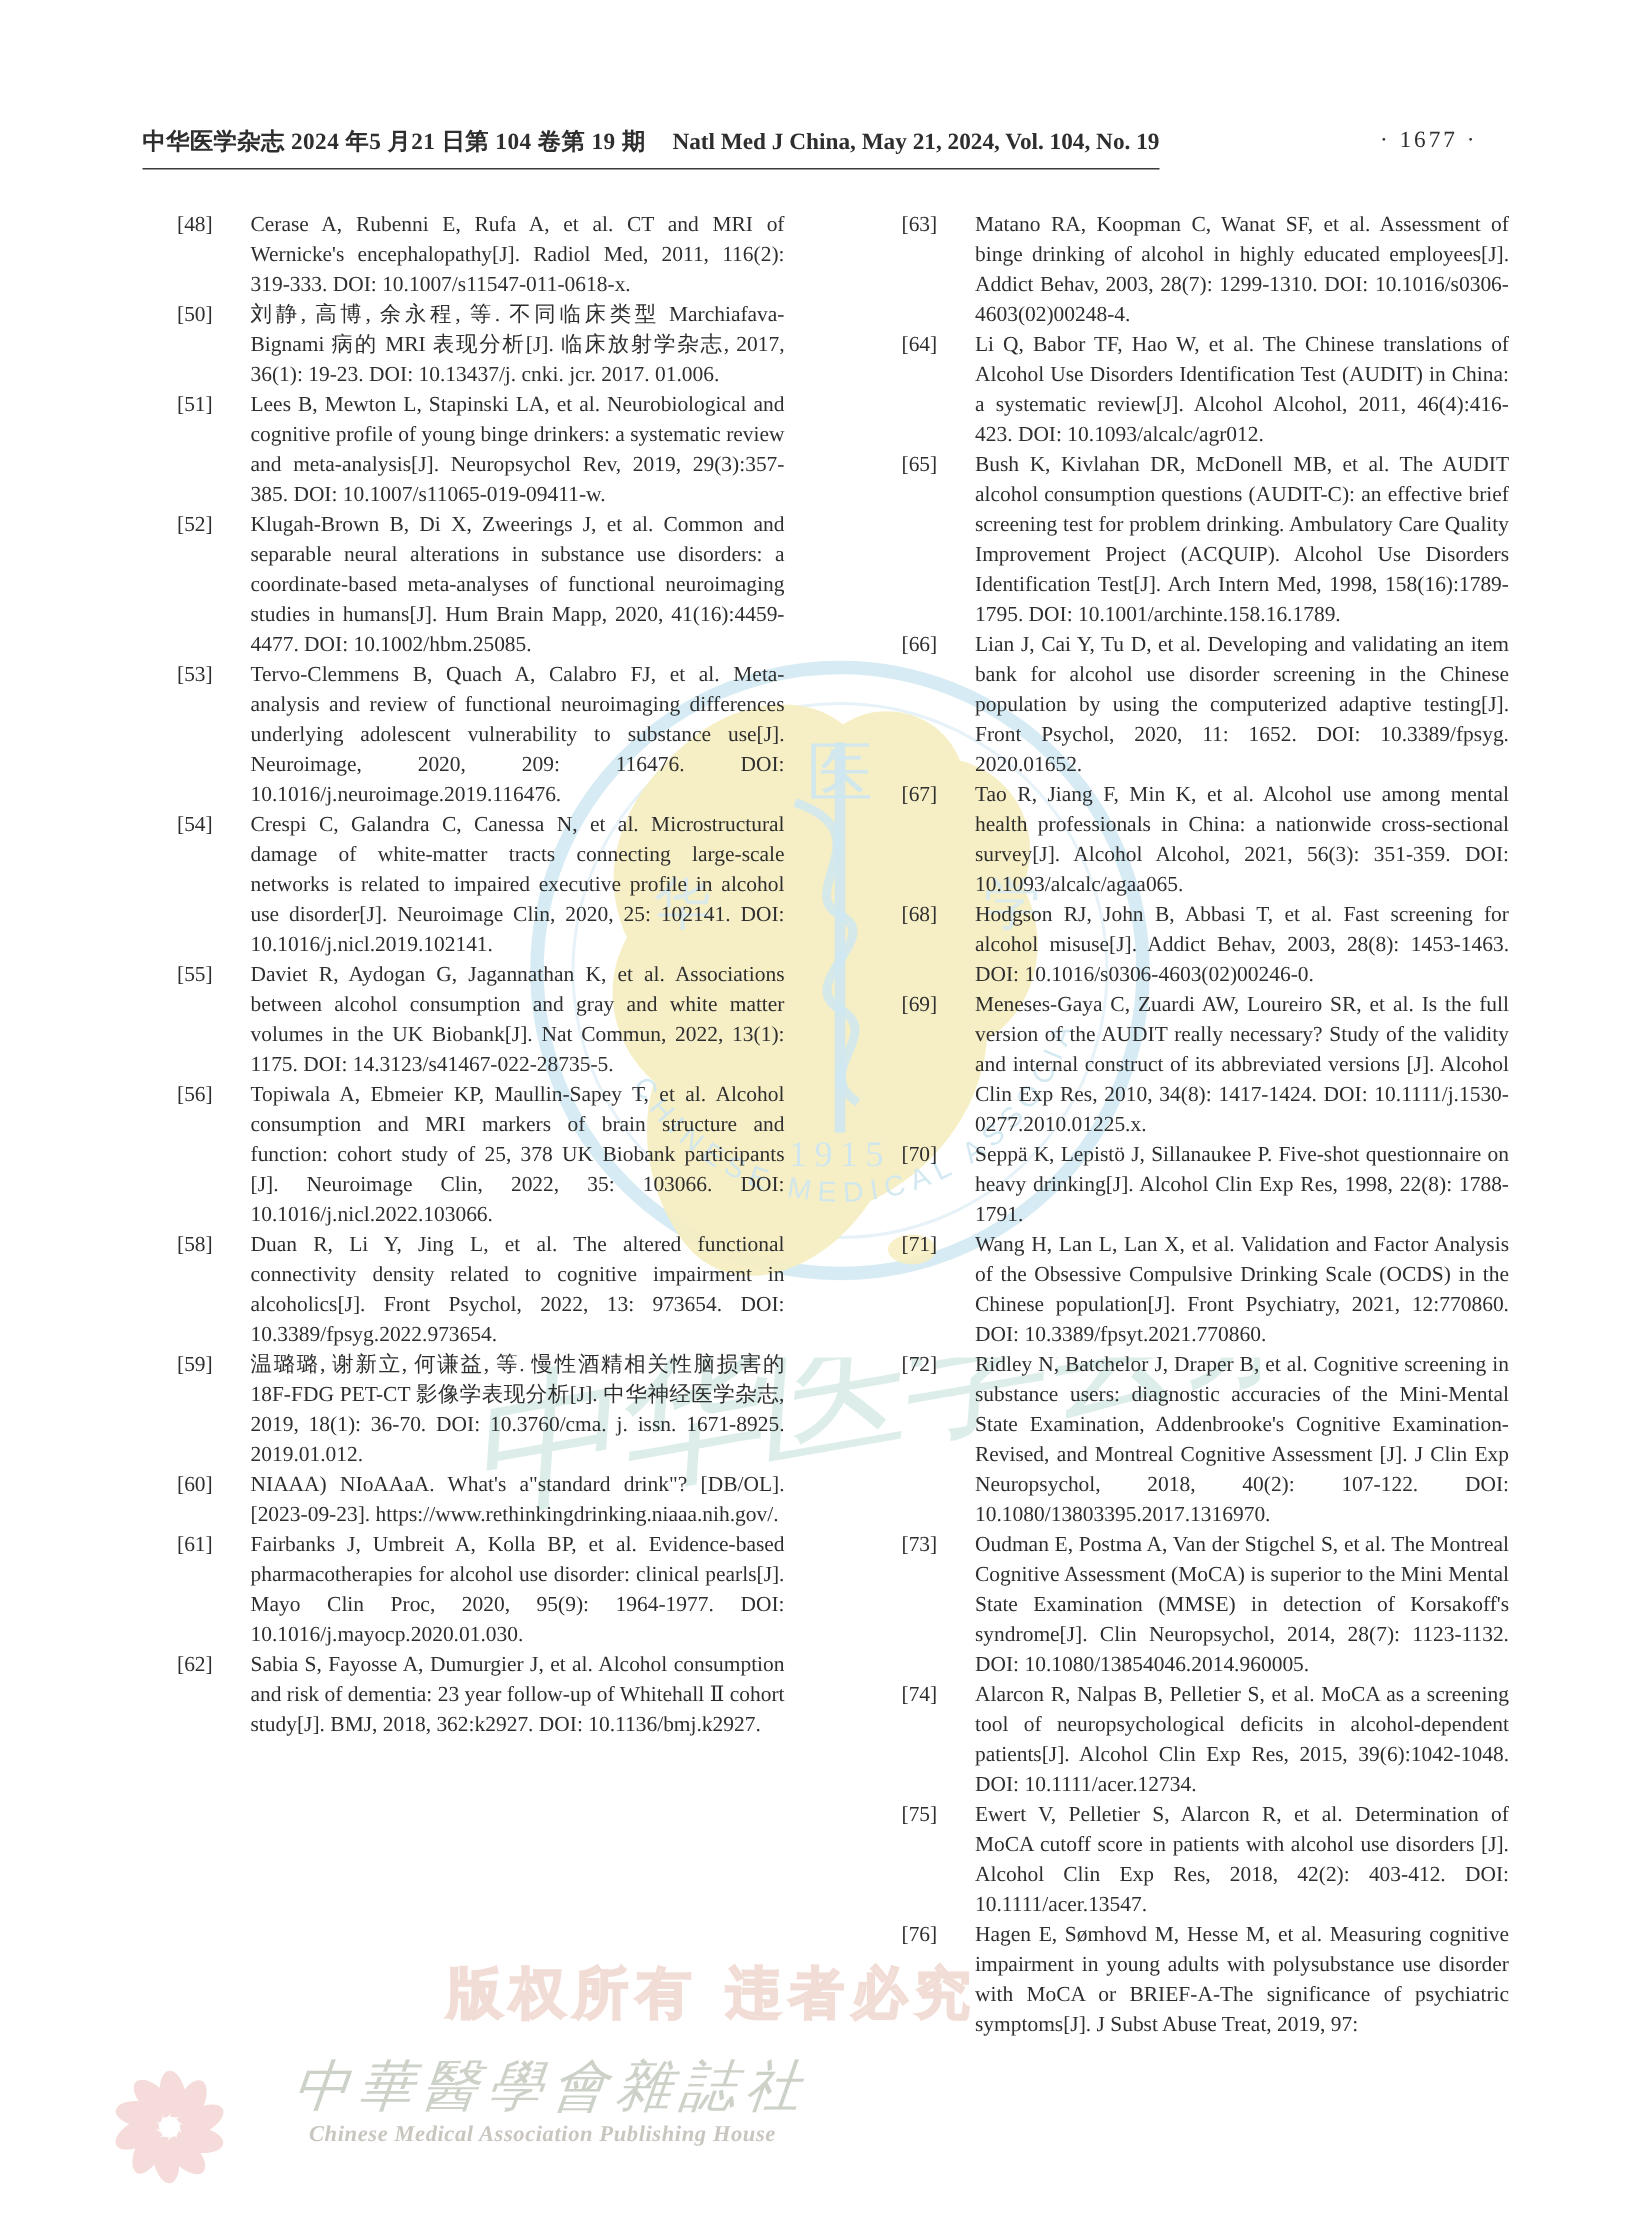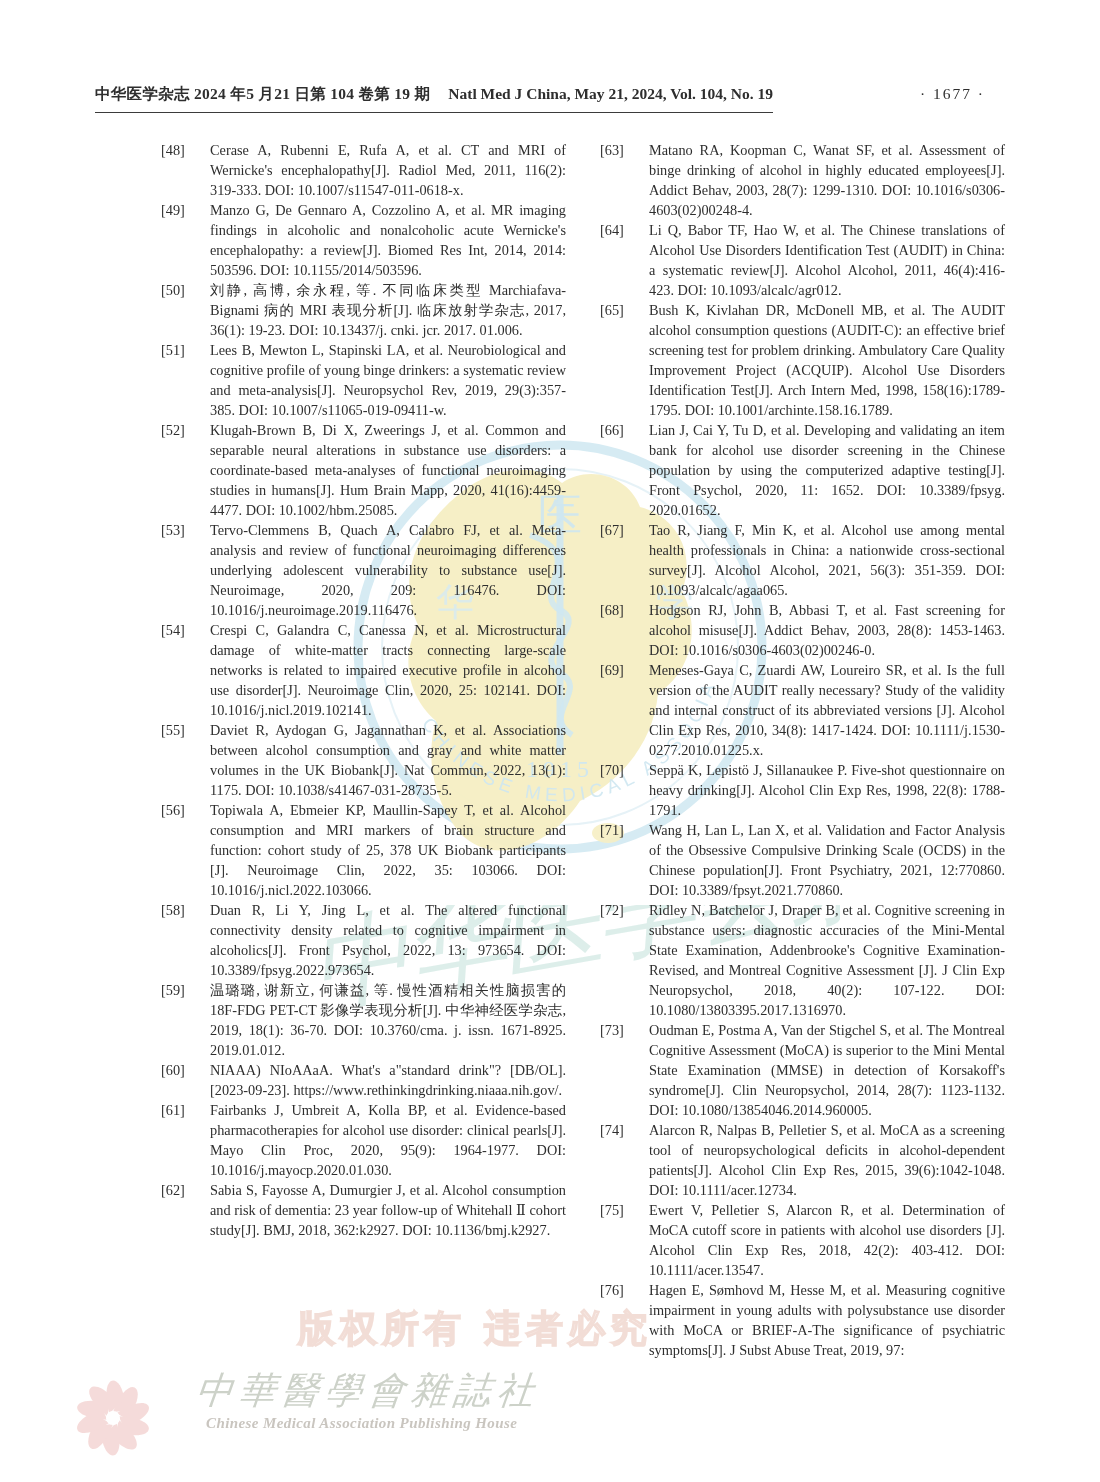--- a/index.html
+++ b/index.html
@@ -7,21 +7,21 @@
         font-family:"Liberation Serif","DejaVu Serif",serif;color:#2e2e2e;}
   .wm-layer{position:absolute;inset:0;z-index:0;pointer-events:none;}
   .content{position:relative;z-index:1;}
 
   .hdr{position:absolute;left:95px;top:84px;width:890px;display:flex;justify-content:space-between;align-items:flex-start;font-size:15.5px;white-space:nowrap;}
   .hdr-left{display:inline-block;border-bottom:1.5px solid #3b3b3b;padding-bottom:7px;font-weight:bold;}
   .hdr-cn{letter-spacing:0.3px;}
   .hdr-en{margin-left:14px;}
   .hdr-page{padding-top:1px;letter-spacing:2px;}
 
-  .columns{position:absolute;left:118px;top:140px;display:flex;gap:34px;margin-left:43px;}
+  .columns{position:absolute;left:118px;top:140px;display:flex;gap:78px;}
   .col{width:405px;}
   .ref{display:flex;font-size:14.3px;line-height:20px;}
   .ref-num{width:49px;flex:none;}
   .ref-text{flex:1;text-align:justify;text-justify:inter-word;word-break:break-word;}
 
   
   .emblem{position:absolute;left:340px;top:425px;}
   
   .callig{position:absolute;left:300px;top:905px;width:540px;height:330px;overflow:hidden;}
   .callig-inner{font-size:100px;white-space:nowrap;transform:rotate(-10deg);transform-origin:left top;
@@ -102,24 +102,20 @@
       <div class="hdr-page">· 1677 ·</div>
     </div>
 
     <div class="columns">
       <div class="col">
           <div class="ref">
             <span class="ref-num">[48]</span>
             <div class="ref-text">Cerase A, Rubenni E, Rufa A, et al. CT and MRI of Wernicke's encephalopathy[J]. Radiol Med, 2011, 116(2): 319-333. DOI: 10.1007/s11547-011-0618-x.</div>
           </div>
           <div class="ref">
-            <span class="ref-num">[49]</span>
-            <div class="ref-text">Manzo G, De Gennaro A, Cozzolino A, et al. MR imaging findings in alcoholic and nonalcoholic acute Wernicke's encephalopathy: a review[J]. Biomed Res Int, 2014, 2014: 503596. DOI: 10.1155/2014/503596.</div>
-          </div>
-          <div class="ref">
             <span class="ref-num">[50]</span>
             <div class="ref-text">刘静, 高博, 余永程, 等. 不同临床类型 Marchiafava-Bignami 病的 MRI 表现分析[J]. 临床放射学杂志, 2017, 36(1): 19-23. DOI: 10.13437/j. cnki. jcr. 2017. 01.006.</div>
           </div>
           <div class="ref">
             <span class="ref-num">[51]</span>
             <div class="ref-text">Lees B, Mewton L, Stapinski LA, et al. Neurobiological and cognitive profile of young binge drinkers: a systematic review and meta-analysis[J]. Neuropsychol Rev, 2019, 29(3):357-385. DOI: 10.1007/s11065-019-09411-w.</div>
           </div>
           <div class="ref">
             <span class="ref-num">[52]</span>
             <div class="ref-text">Klugah-Brown B, Di X, Zweerings J, et al. Common and separable neural alterations in substance use disorders: a coordinate-based meta-analyses of functional neuroimaging studies in humans[J]. Hum Brain Mapp, 2020, 41(16):4459-4477. DOI: 10.1002/hbm.25085.</div>
@@ -127,21 +123,21 @@
           <div class="ref">
             <span class="ref-num">[53]</span>
             <div class="ref-text">Tervo-Clemmens B, Quach A, Calabro FJ, et al. Meta-analysis and review of functional neuroimaging differences underlying adolescent vulnerability to substance use[J]. Neuroimage, 2020, 209: 116476. DOI: 10.1016/j.neuroimage.2019.116476.</div>
           </div>
           <div class="ref">
             <span class="ref-num">[54]</span>
             <div class="ref-text">Crespi C, Galandra C, Canessa N, et al. Microstructural damage of white-matter tracts connecting large-scale networks is related to impaired executive profile in alcohol use disorder[J]. Neuroimage Clin, 2020, 25: 102141. DOI: 10.1016/j.nicl.2019.102141.</div>
           </div>
           <div class="ref">
             <span class="ref-num">[55]</span>
-            <div class="ref-text">Daviet R, Aydogan G, Jagannathan K, et al. Associations between alcohol consumption and gray and white matter volumes in the UK Biobank[J]. Nat Commun, 2022, 13(1): 1175. DOI: 10.1038/s41467-031-28735-5.</div>
+            <div class="ref-text">Daviet R, Aydogan G, Jagannathan K, et al. Associations between alcohol consumption and gray and white matter volumes in the UK Biobank[J]. Nat Commun, 2022, 13(1): 1175. DOI: 14.3123/s41467-022-28735-5.</div>
           </div>
           <div class="ref">
             <span class="ref-num">[56]</span>
             <div class="ref-text">Topiwala A, Ebmeier KP, Maullin-Sapey T, et al. Alcohol consumption and MRI markers of brain structure and function: cohort study of 25, 378 UK Biobank participants [J]. Neuroimage Clin, 2022, 35: 103066. DOI: 10.1016/j.nicl.2022.103066.</div>
           </div>
           <div class="ref">
             <span class="ref-num">[58]</span>
             <div class="ref-text">Duan R, Li Y, Jing L, et al. The altered functional connectivity density related to cognitive impairment in alcoholics[J]. Front Psychol, 2022, 13: 973654. DOI: 10.3389/fpsyg.2022.973654.</div>
           </div>
           <div class="ref">

